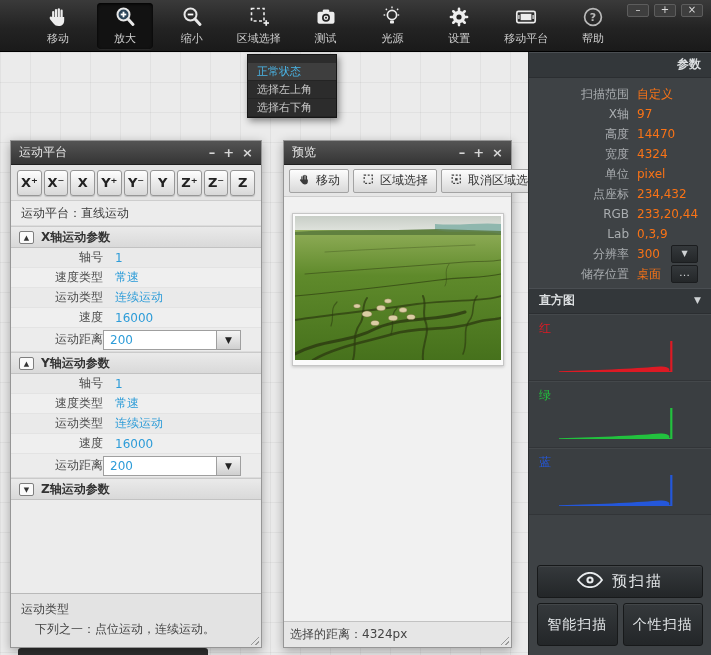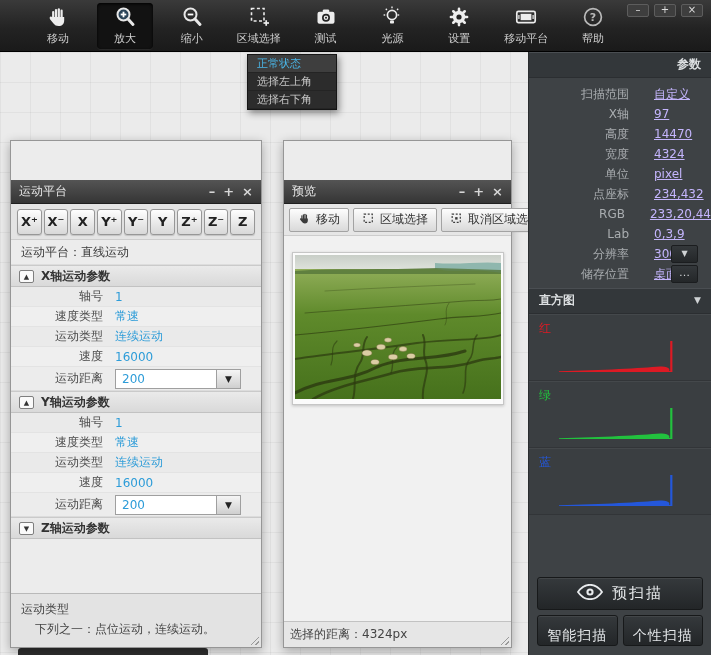--- a/index.html
+++ b/index.html
@@ -55,32 +55,32 @@
   .menu {
     position:absolute; left:247px; top:2px; width:90px;
     background:#2c2c2c; border:1px solid #161616;
     box-shadow:2px 3px 7px rgba(0,0,0,.45); z-index:40;
   }
   .menu-item {
     height:18px; line-height:18px; padding-left:9px;
     font-size:11px; color:#c9c9c9; cursor:pointer;
     border-bottom:1px solid #242424;
   }
-  .menu-item.selected { background:#3e3e3e; color:#4ab6e8; }
+  .menu-item.selected { background:#3e3e3e; color:#4ab6e8;margin-top:8px; }
 
   
   .panel {
     position:absolute; display:flex; flex-direction:column;
     background:#ececec; border:1px solid #969696;
     box-shadow:0 3px 10px rgba(0,0,0,.3); z-index:10;
   }
   .p-titlebar {
     height:24px; flex:0 0 24px; display:flex; align-items:center;
     background:linear-gradient(#545454,#353535);
-    border-bottom:1px solid #1f1f1f; padding:0 8px;margin-top:39px;
+    border-bottom:1px solid #1f1f1f; padding:0 8px;
   }
   .p-title { color:#e6e6e6; font-size:12px; }
   .p-controls { margin-left:auto; display:flex; gap:8px; }
   .p-ctl { color:#d6d6d6; font-size:13px; font-weight:bold; line-height:13px; cursor:pointer; }
 
   
   .motion-panel { left:10px; top:88px; width:252px; height:508px; }
   .axis-row {
     flex:0 0 36px; display:flex; align-items:center; gap:2px;
     padding:0 6px; background:#e4e4e4; border-bottom:1px solid #cdcdcd;
@@ -111,21 +111,21 @@
   }
   .p-row:nth-child(odd) { background:#eaeaea; }
   .p-row .rl { width:92px; text-align:right; color:#4c4c4c; }
   .p-row .rv { margin-left:12px; color:#2d9cd8; }
   .combo-row {
     flex:0 0 24px; display:flex; align-items:center; padding-right:20px;
     border-bottom:1px solid #dcdcdc;
   }
   .combo-row .rl { width:92px; text-align:right; color:#4c4c4c; }
   .combo {
-    flex:1; height:20px; margin-left:12px; display:flex;
+    flex:1; height:20px; display:flex;
     background:#fff; border:1px solid #9f9f9f;gap:48px;
   }
   .combo .cv { flex:1; color:#2d9cd8; padding-left:6px; line-height:18px; }
   .combo .carrow {
     width:24px; border-left:1px solid #9f9f9f; cursor:pointer;
     background:linear-gradient(#f5f5f5,#cfcfcf);
     font-size:9px; color:#222; text-align:center; line-height:18px;
   }
   .filler { flex:1; }
   .help-box {
@@ -170,21 +170,21 @@
   .rp-header {
     flex:0 0 26px; line-height:25px; padding:0 10px;
     background:#33373a; border-bottom:1px solid #2b2e31;
     box-shadow:inset 0 1px 0 #4a4e52;
     color:#dcdfe1; font-weight:bold; display:flex; align-items:center;justify-content:flex-end;
   }
   .rp-header .hdr-arrow { margin-left:auto; font-size:9px; color:#cfd2d4; cursor:pointer; }
   .rp-rows { padding:6px 0 4px; }
   .rp-row { height:20px; display:flex; align-items:center; position:relative; }
   .rp-row .rpl { width:100px; text-align:right; color:#a9adb0; }
-  .rp-row .rpv { margin-left:25px; color:#c4b5fd;text-decoration:underline; }
+  .rp-row .rpv { margin-left:8px; color:#f97316; }
   .rp-mini-btn {
     position:absolute; right:13px; top:1px; width:27px; height:18px;
     background:linear-gradient(#34383b,#242729); border:1px solid #1b1d1f;
     border-radius:2px; color:#cfd2d4; font-size:8px; line-height:16px;
     text-align:center; cursor:pointer;
   }
   .hist-block {
     flex:0 0 67px; position:relative;
     background:#3a3e41; border-bottom:1px solid #323538;
     box-shadow:inset 0 1px 0 #44484b;
@@ -192,21 +192,21 @@
   .hist-label { position:absolute; left:10px; top:6px; }
   .hist-svg { position:absolute; left:28px; bottom:5px; }
   .rp-buttons { padding:0 8px 9px; display:flex; flex-direction:column; gap:5px; }
   .scan-btn {
     background:linear-gradient(#35393c,#232628); border:1px solid #17191a;
     border-radius:3px; box-shadow:inset 0 1px 0 rgba(255,255,255,.07);
     color:#e3e6e8; cursor:pointer; display:flex; align-items:center; justify-content:center;
   }
   .prescan { height:33px; font-size:15px; gap:9px; letter-spacing:2px;text-align:center; }
   .scan-pair { display:flex; gap:5px; }
-  .scan-pair .scan-btn { flex:1; height:31px; font-size:14px; letter-spacing:1px;align-items:flex-end; }
+  .scan-pair .scan-btn { flex:1; height:43px; font-size:14px; letter-spacing:1px; }
 </style>
 </head>
 <body>
 
 <div class="toolbar">
   <div class="tb-item">
     <span class="ticon">
       <svg width="24" height="24" viewBox="0 0 24 24">
           <g fill="#ededed">
         <rect x="6.1" y="6" width="2.2" height="8" rx="1.1"></rect>

